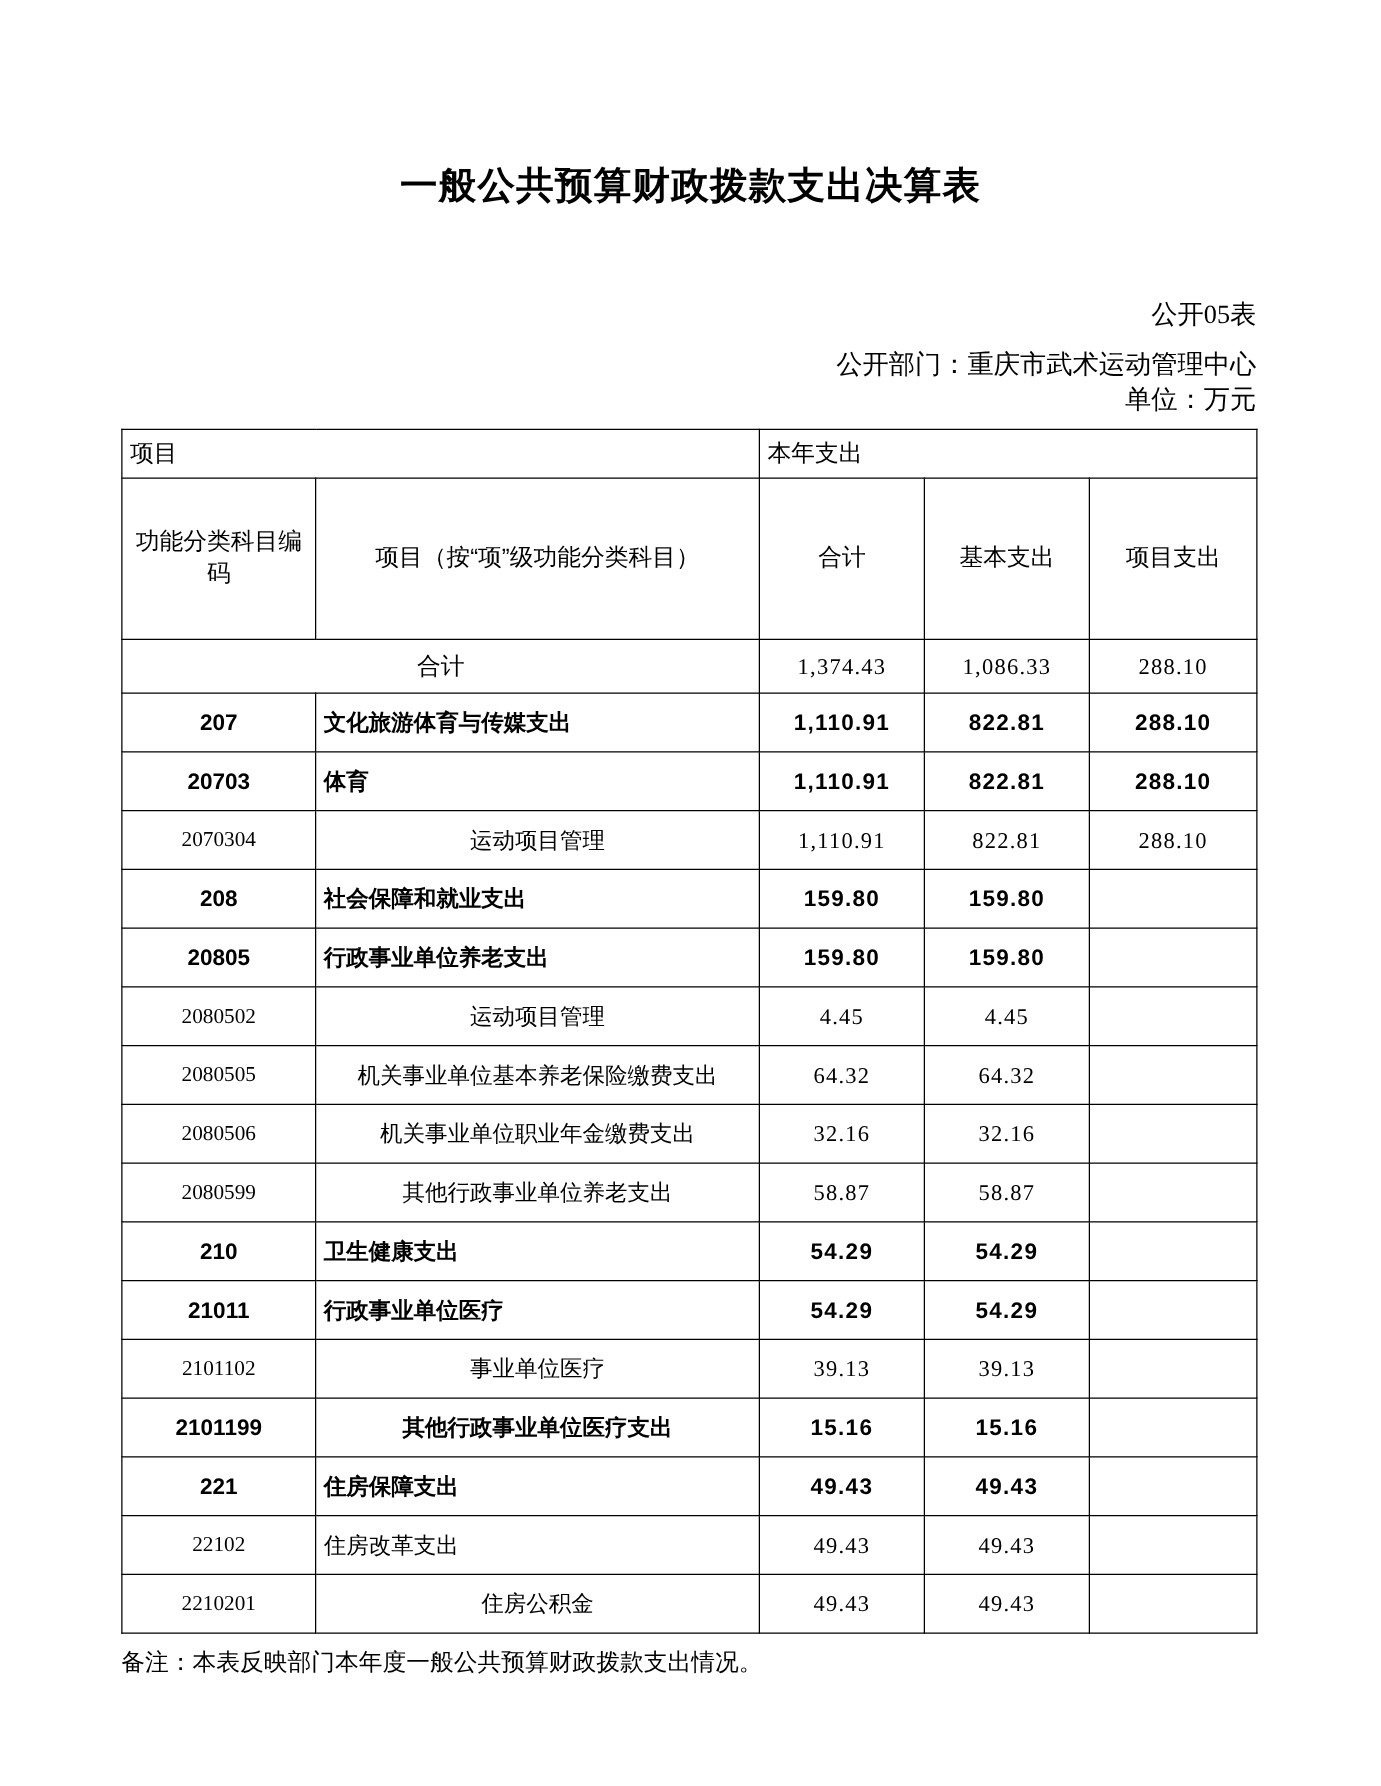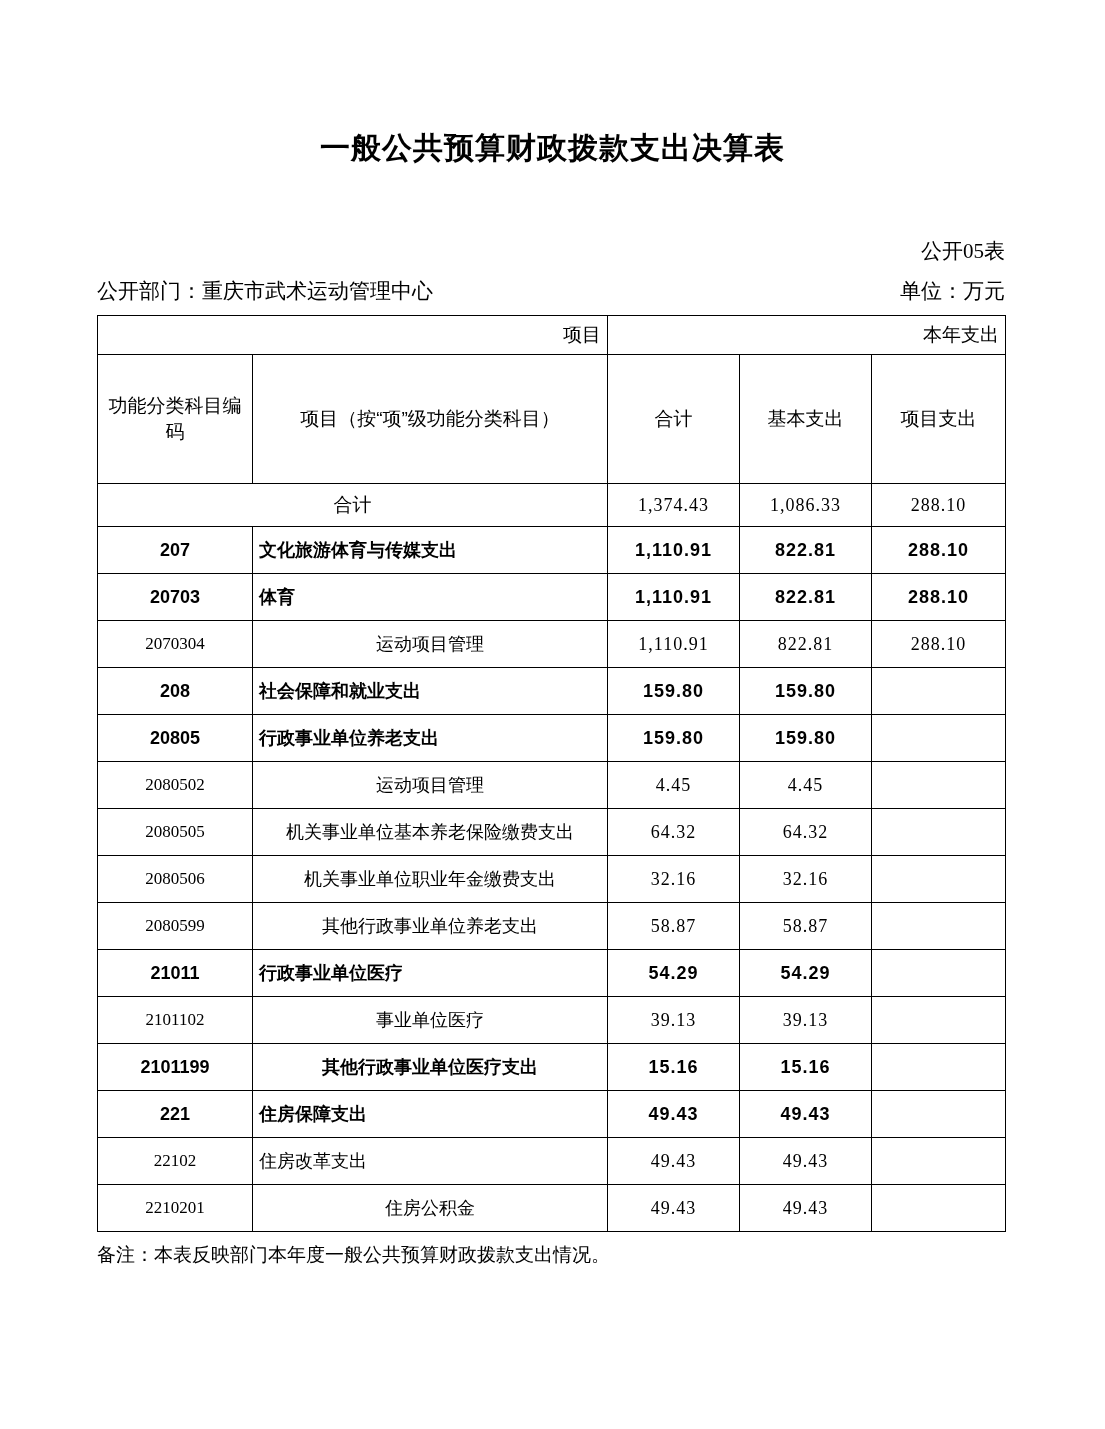--- a/index.html
+++ b/index.html
@@ -30,43 +30,45 @@
   }
   .form-no {
     text-align: right;
     font-size: 21px;
     margin-top: 68px;
     padding-right: 100px;
   }
   .meta-row {
     display: flex;
     justify-content: space-between;
+    align-items: flex-end;
     font-size: 21px;
     margin-top: 12px;
     padding-left: 97px;
     padding-right: 100px;
+    flex-direction: column;
   }
   .meta-left { white-space: nowrap; }
   .meta-right { white-space: nowrap; }
 
   table.budget {
     border-collapse: collapse;
     margin: 10px 0 0 97px;
     width: 908px;
     table-layout: fixed;
     font-size: 17px;
   }
   table.budget td, table.budget th {
     border: 1px solid #000000;
     padding: 0 6px;
     vertical-align: middle;
     font-weight: normal;
   }
   .hdr-项目 {
-    text-align: right;
+    text-align: left;
     font-size: 19px;
     font-family: "Liberation Sans", sans-serif;
     font-weight: bold;
     height: 38px;
   }
   .hdr-sub {
     text-align: center;
     font-size: 19px;
     font-family: "Liberation Sans", sans-serif;
     font-weight: bold;
@@ -219,20 +221,27 @@
           <td class="num"></td>
         </tr>
         <tr class="data-row">
           <td class="code">2080599</td>
           <td class="name lvl3">其他行政事业单位养老支出</td>
           <td class="num">58.87</td>
           <td class="num">58.87</td>
           <td class="num"></td>
         </tr>
         <tr class="data-row">
+          <td class="code bold">210</td>
+          <td class="name lvl1 bold">卫生健康支出</td>
+          <td class="num bold">54.29</td>
+          <td class="num bold">54.29</td>
+          <td class="num bold"></td>
+        </tr>
+        <tr class="data-row">
           <td class="code bold">21011</td>
           <td class="name lvl2 bold">行政事业单位医疗</td>
           <td class="num bold">54.29</td>
           <td class="num bold">54.29</td>
           <td class="num bold"></td>
         </tr>
         <tr class="data-row">
           <td class="code">2101102</td>
           <td class="name lvl3">事业单位医疗</td>
           <td class="num">39.13</td>

